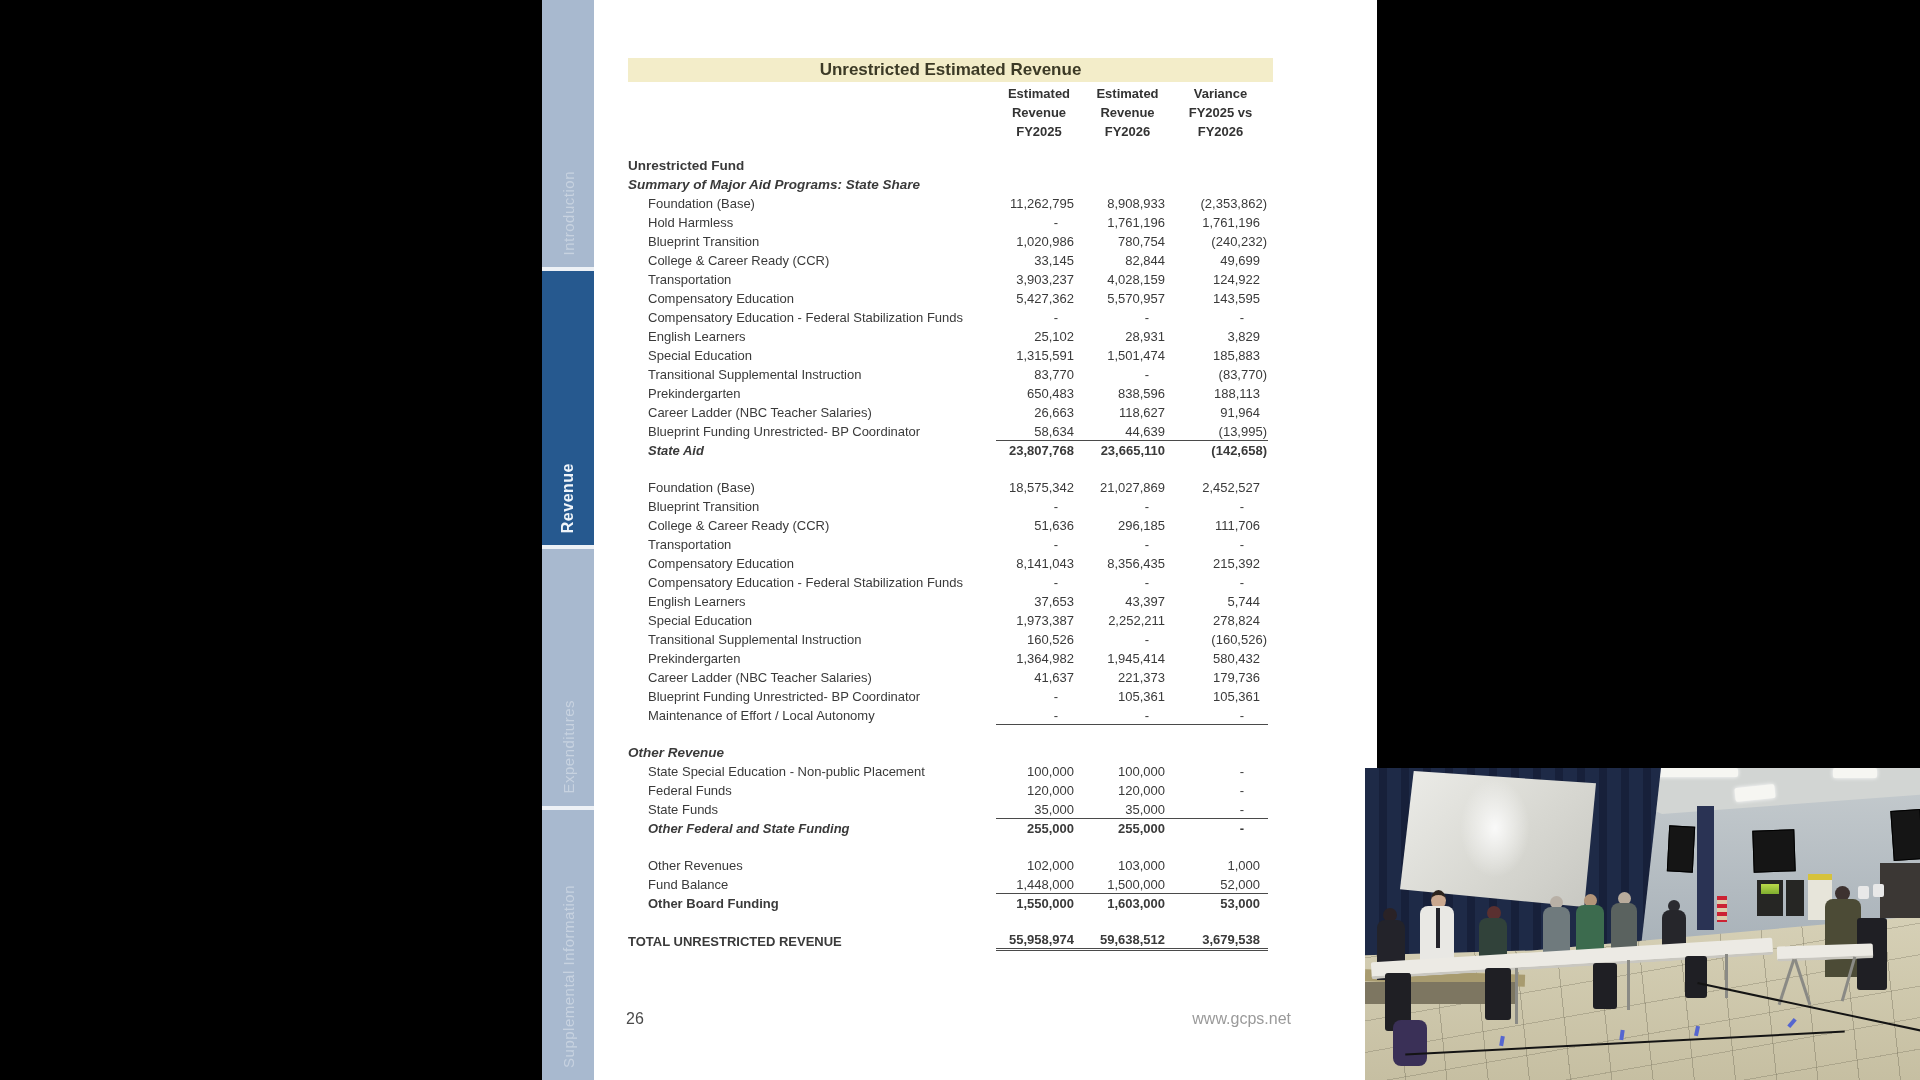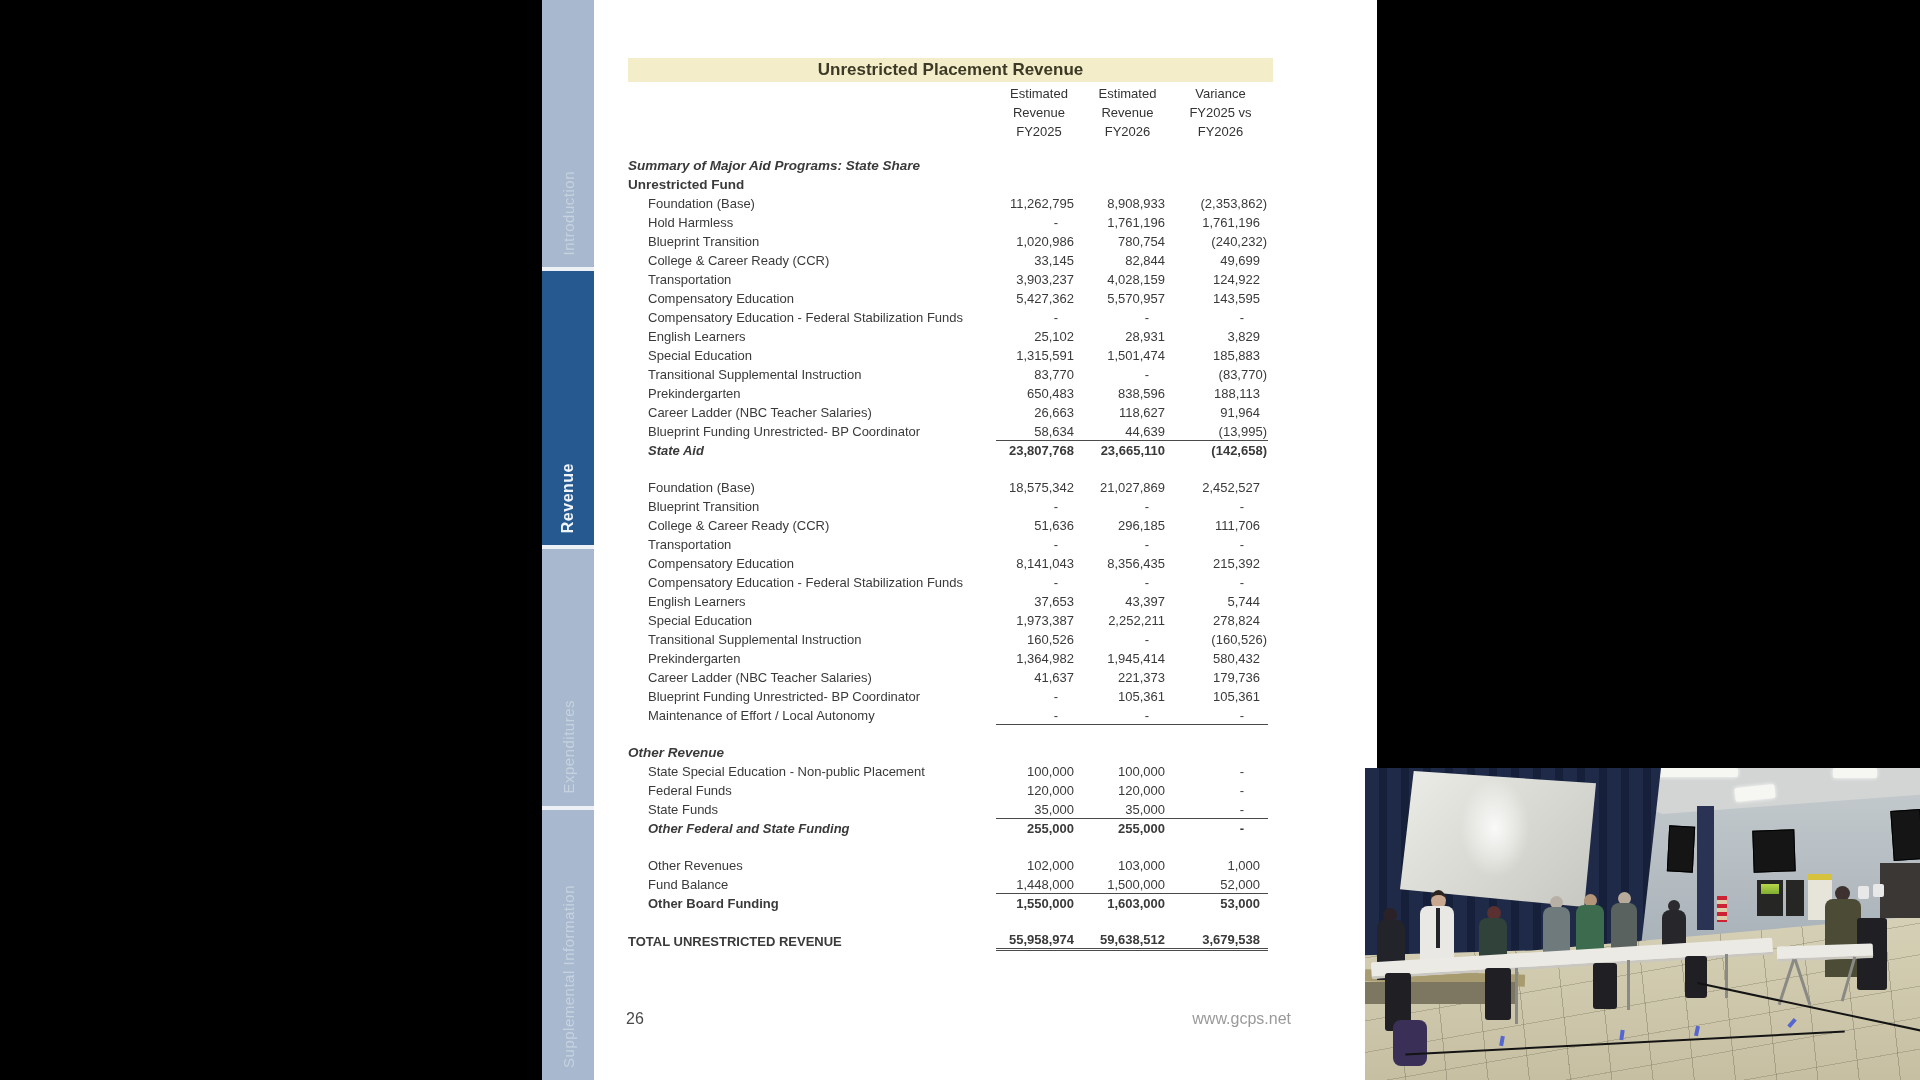--- a/index.html
+++ b/index.html
@@ -17,21 +17,21 @@
   .tab-dark .tab-label{color:#f0f5fa;font-weight:bold;font-size:16px;}
 
   
   #page{position:absolute;left:594px;top:0;width:783px;height:1080px;background:#ffffff;}
   #title-bar{position:absolute;left:34px;top:58px;width:645px;height:24px;background:#f3edc9;
              display:flex;align-items:center;justify-content:center;}
   #title-bar span{font-weight:bold;font-size:17px;color:#3c3a26;}
 
   .tgrid{display:grid;grid-template-columns:368px 86px 91px 95px;}
   #table-header{position:absolute;left:34px;top:84px;width:640px;}
-  .hcell{font-weight:normal;font-size:13px;line-height:19px;text-align:center;
+  .hcell{font-weight:bold;font-size:13px;line-height:19px;text-align:center;
          white-space:pre-line;color:#333;}
   #revenue-table-body{position:absolute;left:34px;top:156px;width:640px;}
   .trow{height:19px;align-items:center;}
   .trow{display:grid;grid-template-columns:368px 86px 91px 95px;}
   .spacer{height:18px;}
   .lab{font-size:13px;white-space:nowrap;overflow:visible;}
   .val{font-size:13px;text-align:right;padding-right:8px;height:17px;line-height:17px;}
   .val.neg{padding-right:1px;}
   .val.dash{padding-right:24px;}
   .val.rule{border-bottom:1px solid #4a4a4a;}
@@ -103,45 +103,45 @@
     <div class="tab tab-light" style="top:549px;height:257px;">
       <span class="tab-label">Expenditures</span>
     </div>
     <div class="tab tab-light" style="top:810px;height:270px;">
       <span class="tab-label">Supplemental Information</span>
     </div>
   </div>
 
   <div id="page">
     <div id="title-bar">
-      <span>Unrestricted Placement Revenue</span>
+      <span>Unrestricted Estimated Revenue</span>
     </div>
 
     <div id="table-header" class="tgrid">
       <div class="hcell"></div>
       <div class="hcell">Estimated
 Revenue
 FY2025</div>
       <div class="hcell">Estimated
 Revenue
 FY2026</div>
       <div class="hcell">Variance
 FY2025 vs
 FY2026</div>
     </div>
 
     <div id="revenue-table-body">
+        <div class="trow section">
+          <div class="lab">Unrestricted Fund</div>
+          <div class="val"></div>
+          <div class="val"></div>
+          <div class="val"></div>
+        </div>
         <div class="trow subheader">
           <div class="lab">Summary of Major Aid Programs:  State Share</div>
-          <div class="val"></div>
-          <div class="val"></div>
-          <div class="val"></div>
-        </div>
-        <div class="trow section">
-          <div class="lab">Unrestricted Fund</div>
           <div class="val"></div>
           <div class="val"></div>
           <div class="val"></div>
         </div>
         <div class="trow item">
           <div class="lab">Foundation (Base)</div>
           <div class="val">11,262,795</div>
           <div class="val">8,908,933</div>
           <div class="val neg">(2,353,862)</div>
         </div>

